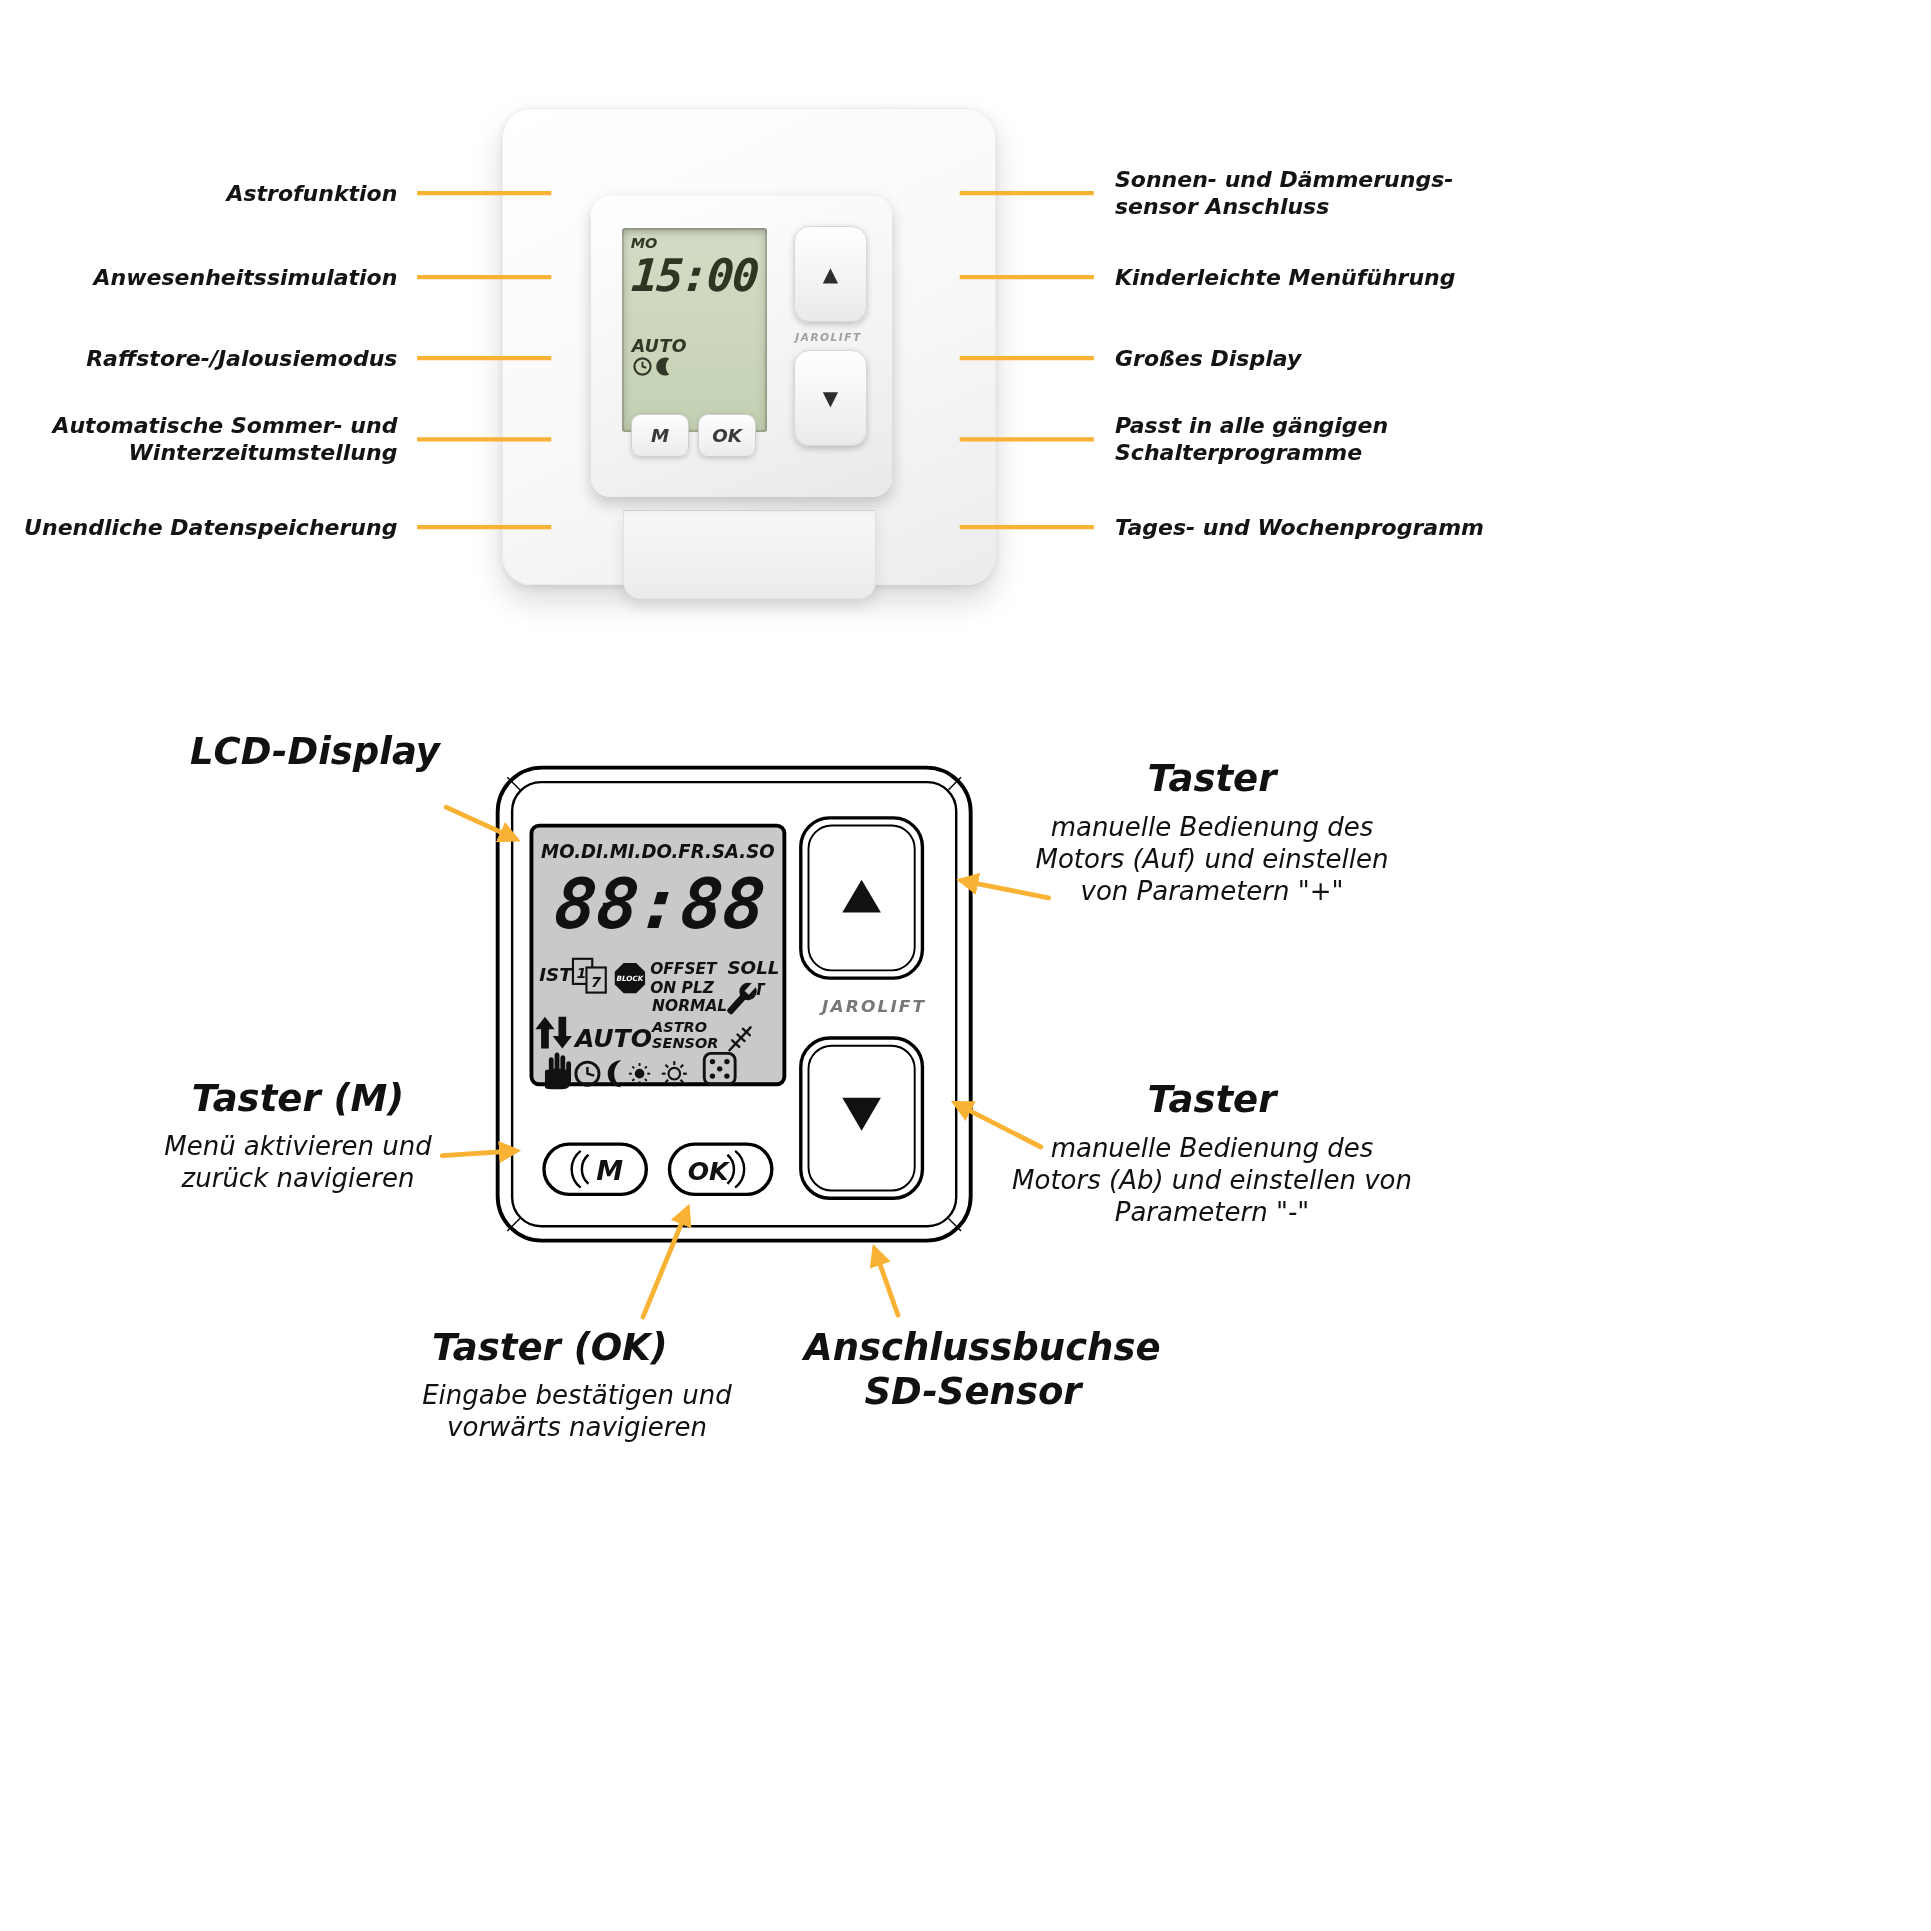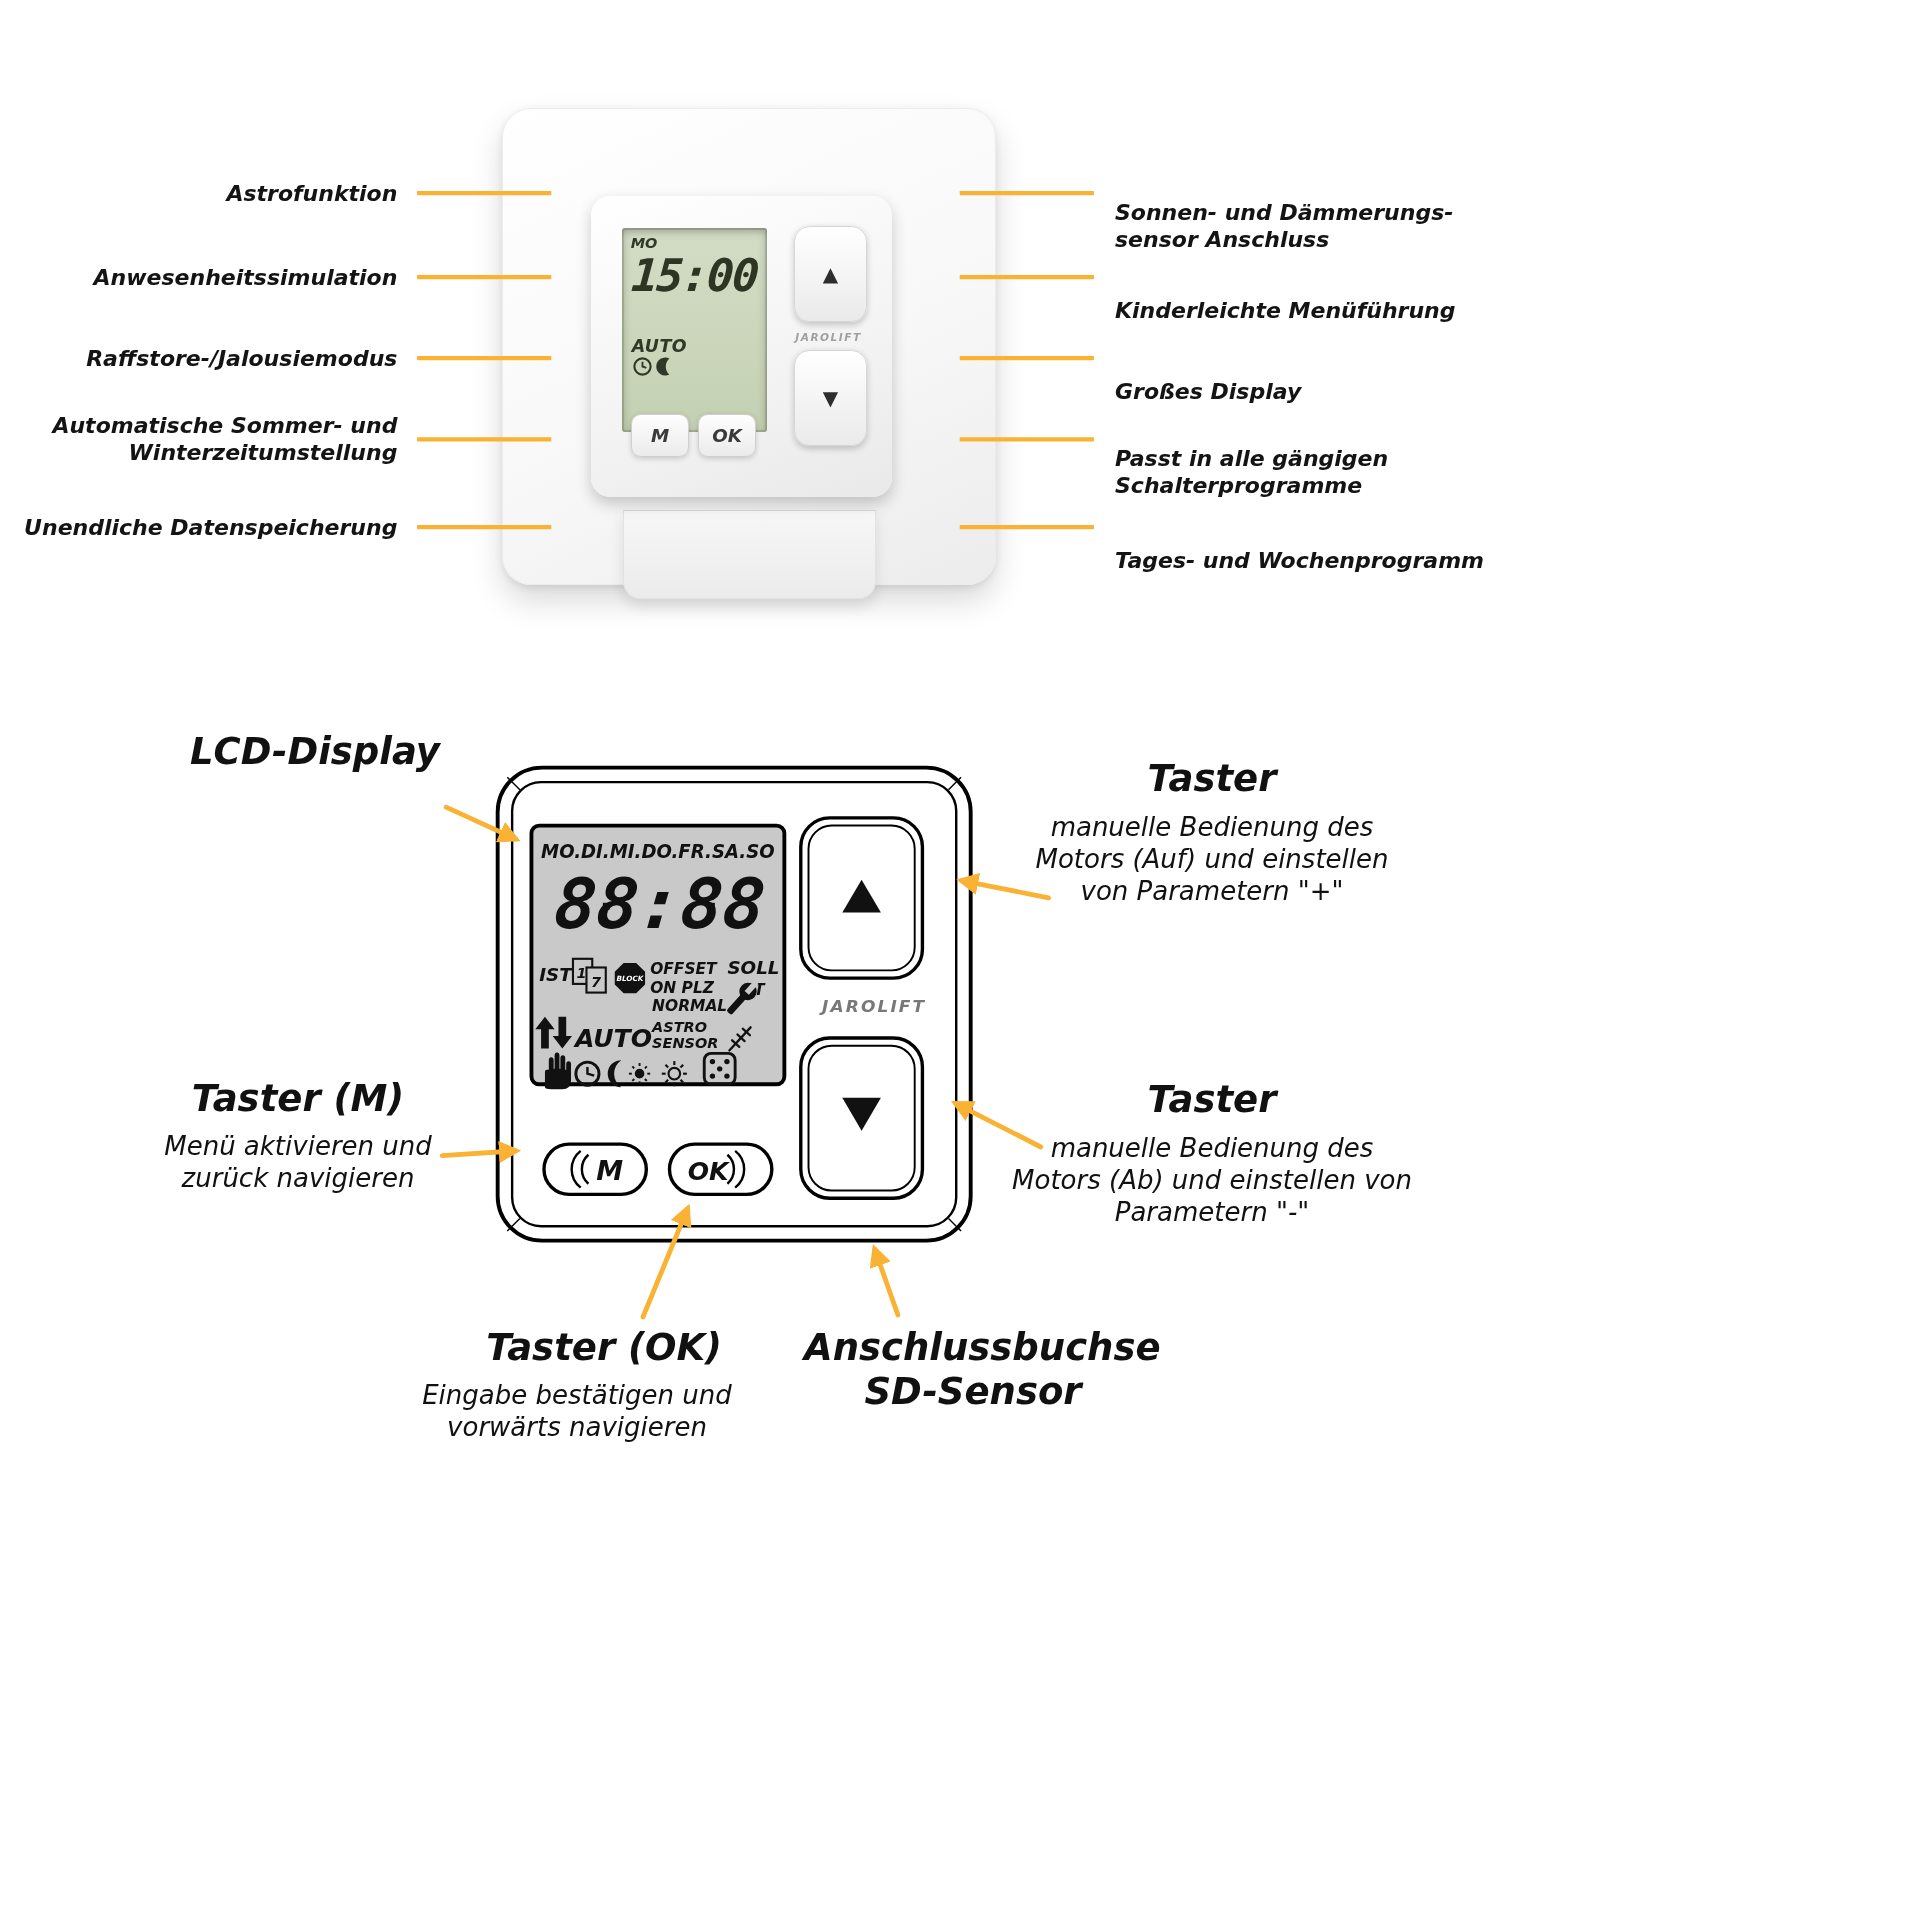--- a/index.html
+++ b/index.html
@@ -3,21 +3,21 @@
 <meta charset="utf-8">
 <style>
   html,body{margin:0;padding:0;background:#fff;}
   #canvas{position:relative;width:1931px;height:1931px;background:#fff;
           font-family:"DejaVu Sans","Liberation Sans",sans-serif;color:#111;overflow:hidden;font-style:italic;}
 
   
   .feature-label{position:absolute;font-weight:bold;font-size:22px;line-height:27px;color:#141414;}
   .feature-label span{display:block;}
   .fl-left{left:16.4px;width:381px;text-align:right;}
-  .fl-right{left:1115px;width:386px;text-align:left;margin-top:33px;}
+  .fl-right{left:1115px;width:386px;text-align:left;}
 
   
   .h1{position:absolute;font-weight:bold;font-size:37px;line-height:42px;color:#111;}
   .desc{position:absolute;font-size:26px;line-height:32px;color:#111;text-align:center;}
 
   
   .plate{position:absolute;left:502px;top:108px;width:492px;height:475px;border-radius:29px;
          background:linear-gradient(155deg,#ffffff 0%,#f8f8f8 55%,#ececec 100%);
          box-shadow:0 15.4px 31px rgba(0,0,0,0.15),0 2.9px 7.7px rgba(0,0,0,0.08);border:1px solid #ececec;}
   .flap{position:absolute;left:623px;top:510px;width:251px;height:87px;border-radius:0 0 17.4px 17.4px;
@@ -132,21 +132,21 @@
 
   <div class="h1" style="left:1048px;top:758px;width:328px;text-align:center">Taster</div>
   <div class="desc" style="left:1009px;top:811px;width:406px">manuelle Bedienung des Motors (Auf) und einstellen von Parametern "+"</div>
 
   <div class="h1" style="left:153px;top:1078px;width:290px;text-align:center">Taster (M)</div>
   <div class="desc" style="left:153px;top:1130px;width:290px">Menü aktivieren und zurück navigieren</div>
 
   <div class="h1" style="left:1048px;top:1079px;width:328px;text-align:center">Taster</div>
   <div class="desc" style="left:1009px;top:1132px;width:406px">manuelle Bedienung des Motors (Ab) und einstellen von Parametern "-"</div>
 
-  <div class="h1" style="left:432px;top:1327px;width:290px;text-align:right">Taster (OK)</div>
+  <div class="h1" style="left:432px;top:1327px;width:290px;text-align:left">Taster (OK)</div>
   <div class="desc" style="left:403px;top:1379px;width:348px">Eingabe bestätigen und vorwärts navigieren</div>
 
   <div class="h1" style="left:804px;top:1327px;width:338px;text-align:center">Anschlussbuchse</div>
   <div class="h1" style="left:804px;top:1371px;width:338px;text-align:center">SD-Sensor</div>
 
   <svg id="diagram-svg" width="502" height="502" viewBox="0 0 520 520">
 
     <rect x="10" y="10" width="490" height="490" rx="46" fill="#ffffff" stroke="#000" stroke-width="4"></rect>
     <rect x="25" y="25" width="460" height="460" rx="30" fill="none" stroke="#000" stroke-width="2.5"></rect>
     <g stroke="#000" stroke-width="1.5">

